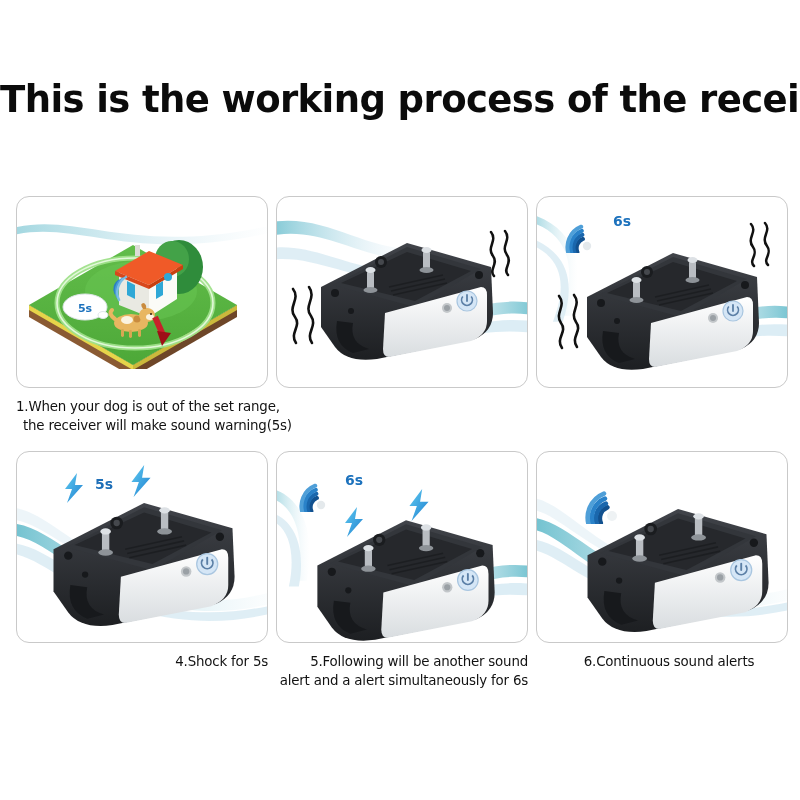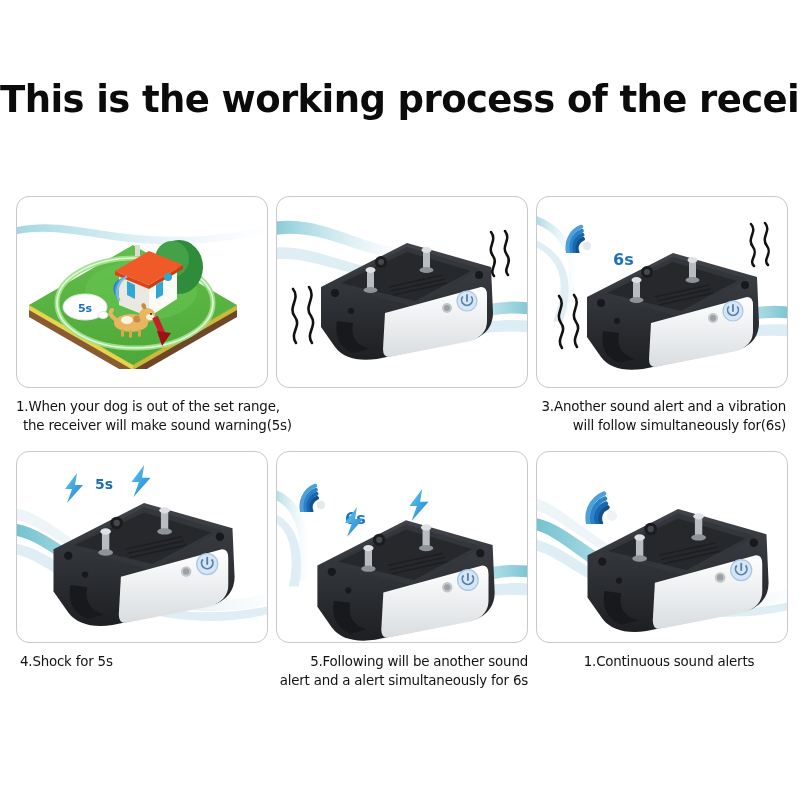--- a/index.html
+++ b/index.html
@@ -51,40 +51,39 @@
     line-height: 1.42;
     color: #121212;
     text-align: center;
     padding-top: 9px;
     letter-spacing: -0.2px;
   }
   .caption .ln { display: block; white-space: nowrap; }
   .cap-r1c1 .ln:nth-child(2) { padding-left: 7px; }
   .cap-r1c2 { text-align: left; padding-left: 12px; }
   .cap-r1c3 { text-align: right; padding-right: 2px; }
-  .cap-r2c1 { text-align: left; padding-left: 4px; }
+  .cap-r2c1 { text-align: right; padding-left: 4px; }
   .cap-r2c2 { text-align: right; }
   .cap-r2c3 { text-align: center; padding-left: 14px; }
 
   
   .device { position: absolute; }
 
   
   .vib { position: absolute; }
 
   
   .sound { position: absolute; }
   .sound-label {
     position: absolute;
     font-family: "DejaVu Sans", sans-serif;
     font-weight: 700;
-    font-size: 16px;
+    font-size: 14px;
     color: #1d72bd;
     letter-spacing: 0px;
-    margin-top: 37px;
   }
   .bolt-label {
     position: absolute;
     font-family: "DejaVu Sans", sans-serif;
     font-weight: 700;
     font-size: 14px;
     color: #1e6fb8;
   }
   .bolt { position: absolute; }
   .yard { position: absolute; }
@@ -354,24 +353,20 @@
               <circle cx="136" cy="73" r="5" fill="#c3c7ca"></circle>
               <circle cx="136" cy="73" r="3" fill="#9aa0a5"></circle>
               <g>
                 <circle cx="156" cy="66" r="10" fill="#d5e6f6" stroke="#a9c6e0" stroke-width="1.2"></circle>
                 <path d="M156,60 L156,66" stroke="#5b7fa6" stroke-width="1.8" stroke-linecap="round"></path>
                 <path d="M151.8,61.5 A5.4,5.4 0 1 0 160.2,61.5" fill="none" stroke="#5b7fa6" stroke-width="1.7"></path>
               </g>
               <path d="M26,86 Q22,110 42,118 L58,114 Q38,108 42,88 Z" fill="#17191c"></path>
             </svg>
           </div>
-          <div class="caption cap-r1c3">
-            <span class="ln">3.Another sound alert and a vibration</span>
-            <span class="ln">will follow simultaneously for(6s)</span>
-          </div>
         </div>
       </div>
     </div>
 
     <div class="row" style="margin-top:16px;">
 
       <div class="cell">
         <div class="cell-inner">
           <div class="panel">
             <svg class="swoosh" viewBox="0 0 252 192" preserveAspectRatio="none">
@@ -623,20 +618,20 @@
               <circle cx="136" cy="73" r="3" fill="#9aa0a5"></circle>
               <g>
                 <circle cx="156" cy="66" r="10" fill="#d5e6f6" stroke="#a9c6e0" stroke-width="1.2"></circle>
                 <path d="M156,60 L156,66" stroke="#5b7fa6" stroke-width="1.8" stroke-linecap="round"></path>
                 <path d="M151.8,61.5 A5.4,5.4 0 1 0 160.2,61.5" fill="none" stroke="#5b7fa6" stroke-width="1.7"></path>
               </g>
               <path d="M26,86 Q22,110 42,118 L58,114 Q38,108 42,88 Z" fill="#17191c"></path>
             </svg>
           </div>
           <div class="caption cap-r2c3">
-            <span class="ln">1.Continuous sound alerts</span>
+            <span class="ln">6.Continuous sound alerts</span>
           </div>
         </div>
       </div>
     </div>
 
   </div>
 </div>
 
 </body></html>

